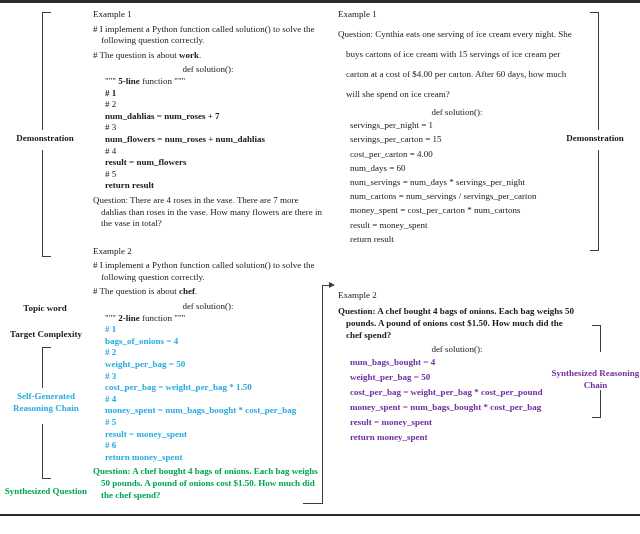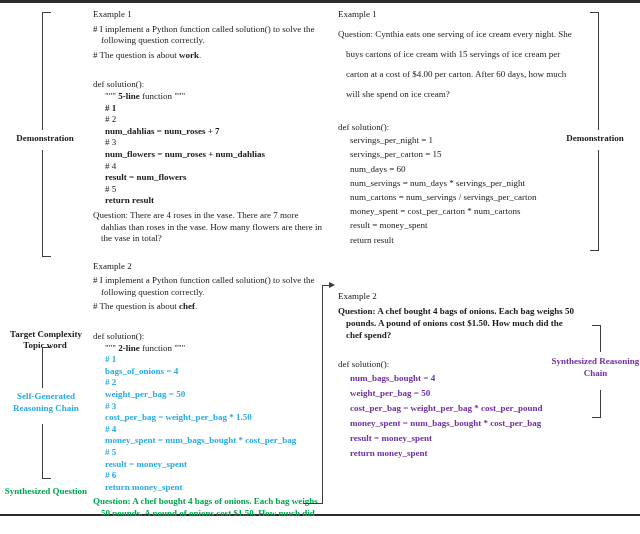--- a/index.html
+++ b/index.html
@@ -11,21 +11,21 @@
   .top-rule { position:absolute; top:0; left:0; width:640px; height:3px; background:#2b2b2b; }
   .bottom-rule { position:absolute; bottom:0; left:0; width:640px; height:2px; background:#2b2b2b; }
 
   .col { position:absolute; line-height:11.6px; }
   #col-backward { left:93px; top:9px; width:230px; }
   #col-forward  { left:338px; top:9px; width:238px; }
 
   .ex-title { margin:0 0 3px 0; }
   .comment  { text-indent:-8px; padding-left:8px; }
   .topic-line { margin-top:3px; }
-  .def-line { margin-top:18px; }
+  .def-line { margin-top:3px;text-align:center; }
   .docstring { padding-left:12px; }
   .code-list { padding-left:12px; }
   .code-line { white-space:nowrap; }
   .q { text-indent:-8px; padding-left:8px; margin-top:3px; }
   .b { font-weight:bold; }
 
   
   #bw1-code .code-line:nth-child(odd) { font-weight:bold; }
   
   #bw2-code .code-line { color:#29ABE2; font-weight:bold; }
@@ -37,26 +37,26 @@
   #fw2 { margin-top:44px; }
   #fw2 .q { font-weight:bold; line-height:12px; }
   #fw2-code .code-line { color:#7030A0; font-weight:bold; line-height:15px; }
 
   .caption { position:absolute; font-weight:bold; text-align:center; }
   #caption-backward { left:80px; top:519px; width:230px; }
   #caption-forward  { left:340px; top:519px; width:230px; }
 
   .side-label { position:absolute; font-weight:bold; text-align:center; line-height:11.5px; background:#fff; }
   #label-demo-left   { left:1px;  top:133px; width:88px; }
-  #label-topic       { left:1px;  top:303px; width:88px;margin-top:37px; }
+  #label-topic       { left:1px;  top:303px; width:88px; }
   #label-complexity  { left:0px;  top:329px; width:92px; }
   #label-selfgen     { left:0px;  top:391px; width:92px; color:#29ABE2; }
   #label-synthq      { left:1px;  top:486px; width:90px; color:#00A651; }
   #label-demo-right  { left:551px; top:133px; width:88px; }
-  #label-synthchain  { left:551px; top:356px; width:89px; color:#7030A0; }
+  #label-synthchain  { left:551px; top:368px; width:89px; color:#7030A0; }
 
   .bracket { position:absolute; }
   .bl { border-left:1.2px solid #3c3c3c; }
   .br { border-right:1.2px solid #3c3c3c; }
   .bt { border-top:1.2px solid #3c3c3c; }
   .bb { border-bottom:1.2px solid #3c3c3c; }
   #br-l1-top { left:42px; top:12px;  width:8px; height:117px; }
   #br-l1-bot { left:42px; top:150px; width:8px; height:106px; }
   #br-l2-top { left:42px; top:347px; width:8px; height:40px; }
   #br-l2-bot { left:42px; top:424px; width:8px; height:54px; }
@@ -127,20 +127,21 @@
   </div>
 
   <div class="col" id="col-forward">
     <div id="fw1">
       <div class="ex-title">Example 1</div>
       <div class="q">Question: Cynthia eats one serving of ice cream every night. She buys cartons of ice cream with 15 servings of ice cream per carton at a cost of $4.00 per carton. After 60 days, how much will she spend on ice cream?</div>
       <div class="def-line">def solution():</div>
       <div class="code-list" id="fw1-code">
           <div class="code-line">servings_per_night = 1</div>
           <div class="code-line">servings_per_carton = 15</div>
+          <div class="code-line">cost_per_carton = 4.00</div>
           <div class="code-line">num_days = 60</div>
           <div class="code-line">num_servings = num_days * servings_per_night</div>
           <div class="code-line">num_cartons = num_servings / servings_per_carton</div>
           <div class="code-line">money_spent = cost_per_carton * num_cartons</div>
           <div class="code-line">result = money_spent</div>
           <div class="code-line">return result</div>
         </div>
     </div>
 
     <div id="fw2">

